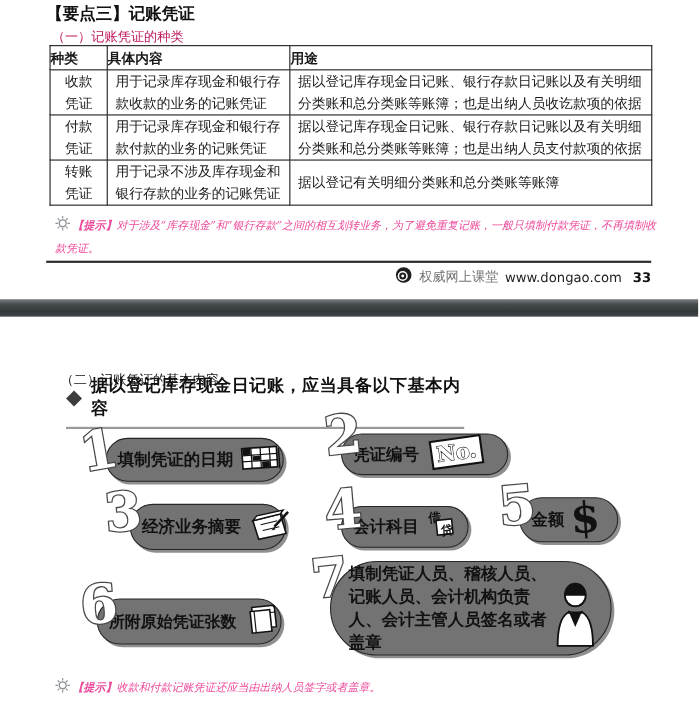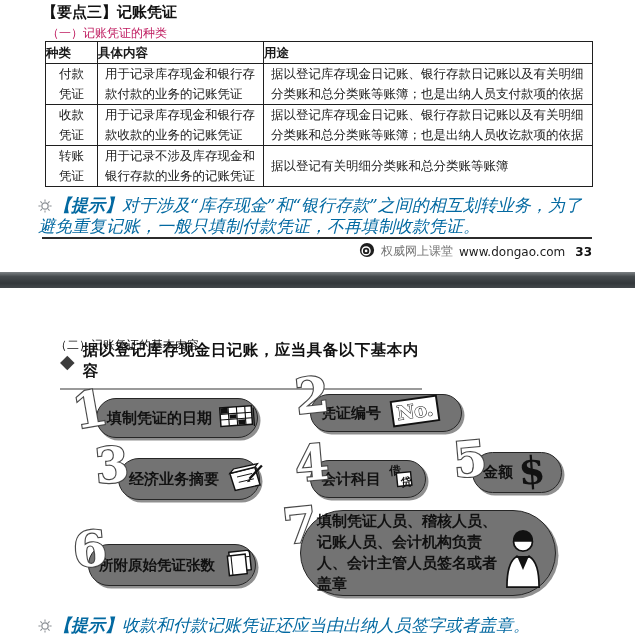--- a/index.html
+++ b/index.html
@@ -13,22 +13,22 @@
 
   table.vtable { position:absolute; left:45px; top:41px; width:547px; border-collapse:collapse; table-layout:fixed; }
   table.vtable th, table.vtable td { border:1px solid #1f1f1f; font-size:12.5px; line-height:20px; vertical-align:middle; }
   table.vtable { border:1.5px solid #111; }
   table.vtable th { font-weight:bold; text-align:left; height:21px; line-height:21px; }
   table.vtable td { padding:0 7px; }
   td.c-type { text-align:center; padding:0 8px; }
   col.w-type { width:52px; } col.w-content { width:166px; } col.w-use { width:329px; }
   tr.r { height:41px; }
 
-  .tip { position:absolute; left:38px; font-size:17px; line-height:19px;
-         font-style:italic; font-family:"DejaVu Serif", serif; color:#0369a1; }
+  .tip { position:absolute; left:50px; font-size:10px; line-height:19px;
+         font-style:italic; font-family:"DejaVu Serif", serif; color:#ec4899; }
   .tip-top { top:196px; width:556px; }
   .tip-label { font-weight:bold; font-style:italic; }
   .bulb { display:inline-block; vertical-align:-2px; margin-right:2px; }
 
   .footer-rule { position:absolute; left:42px; top:237px; width:550px; height:2px; background:#2b2b2b; }
   .footer { position:absolute; right:43px; top:242px; display:flex; align-items:center; gap:6px; font-size:12px; }
   .footer .brand { font-weight:normal; color:#737373; }
   .footer .url { color:#1c1c1c; }
   .footer .pgnum { font-weight:bold; font-size:12px; margin-left:4px; color:#111; }
 
@@ -73,28 +73,28 @@
         </colgroup>
       <thead>
         <tr>
           <th>种类</th>
           <th>具体内容</th>
           <th>用途</th>
         </tr>
       </thead>
       <tbody>
         <tr class="r">
+          <td class="c-type">收款凭证</td>
+          <td>用于记录库存现金和银行存款收款的业务的记账凭证</td>
+          <td>据以登记库存现金日记账、银行存款日记账以及有关明细分类账和总分类账等账簿；也是出纳人员收讫款项的依据</td>
+        </tr>
+        <tr class="r">
           <td class="c-type">付款凭证</td>
           <td>用于记录库存现金和银行存款付款的业务的记账凭证</td>
           <td>据以登记库存现金日记账、银行存款日记账以及有关明细分类账和总分类账等账簿；也是出纳人员支付款项的依据</td>
-        </tr>
-        <tr class="r">
-          <td class="c-type">收款凭证</td>
-          <td>用于记录库存现金和银行存款收款的业务的记账凭证</td>
-          <td>据以登记库存现金日记账、银行存款日记账以及有关明细分类账和总分类账等账簿；也是出纳人员收讫款项的依据</td>
         </tr>
         <tr class="r">
           <td class="c-type">转账凭证</td>
           <td>用于记录不涉及库存现金和银行存款的业务的记账凭证</td>
           <td>据以登记有关明细分类账和总分类账等账簿</td>
         </tr>
       </tbody>
     </table>
 
     <div class="tip tip-top">

